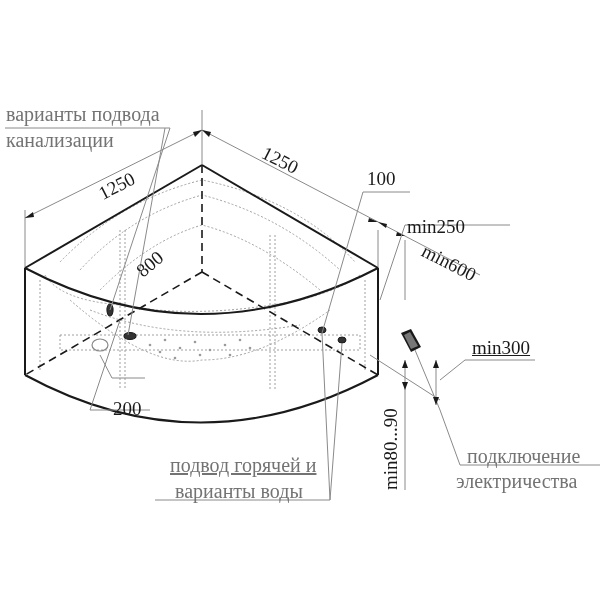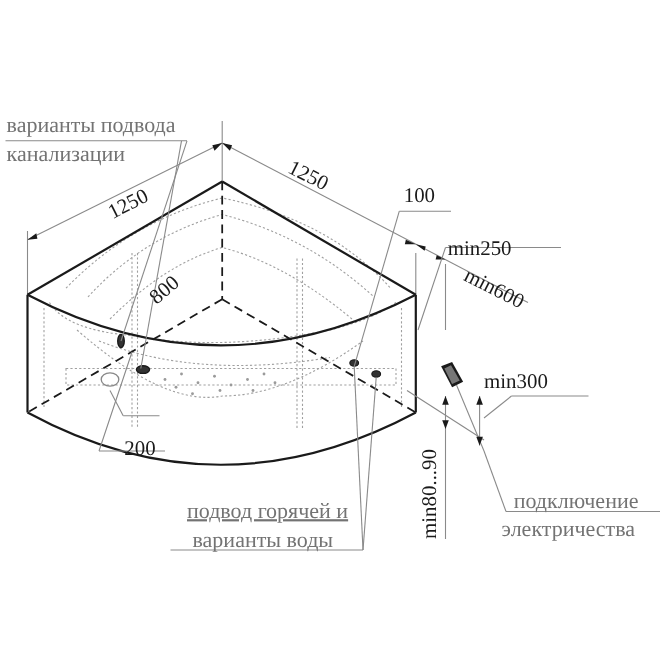--- a/index.html
+++ b/index.html
@@ -135,20 +135,20 @@
   <div>канализации</div>
 </div>
 
 <div class="dim" style="left:95px;top:185px;transform:rotate(-27deg);">1250</div>
 <div class="dim" style="left:268px;top:142px;transform:rotate(27deg);">1250</div>
 <div class="dim" style="left:132px;top:265px;transform:rotate(-40deg);">800</div>
 <div class="dim" style="left:113px;top:398px;">200</div>
 <div class="dim" style="left:367px;top:168px;">100</div>
 <div class="dim" style="left:407px;top:201px;margin-top:15px;">min250</div>
 <div class="dim" style="left:428px;top:240px;transform:rotate(27deg);">min600</div>
-<div class="dim" style="left:440px;top:337px;">min300</div>
+<div class="dim" style="left:472px;top:337px;text-decoration:underline;">min300</div>
 <div class="dim" style="left:380px;top:490px;transform:rotate(-90deg);">min80...90</div>
 
 <div class="lbl" style="left:170px;top:455px;text-decoration:underline;">подвод горячей и</div>
 <div class="lbl" style="left:175px;top:481px;">варианты воды</div>
 
 <div class="lbl" style="left:467px;top:446px;">подключение</div>
 <div class="lbl" style="left:456px;top:471px;">электричества</div>
 
 </body></html>

